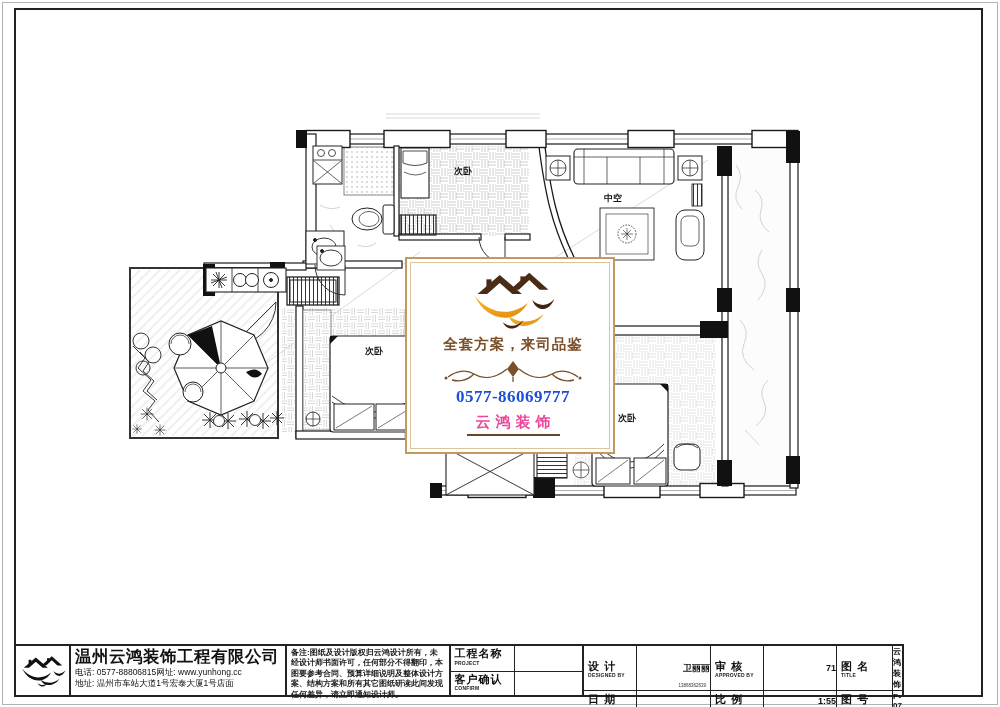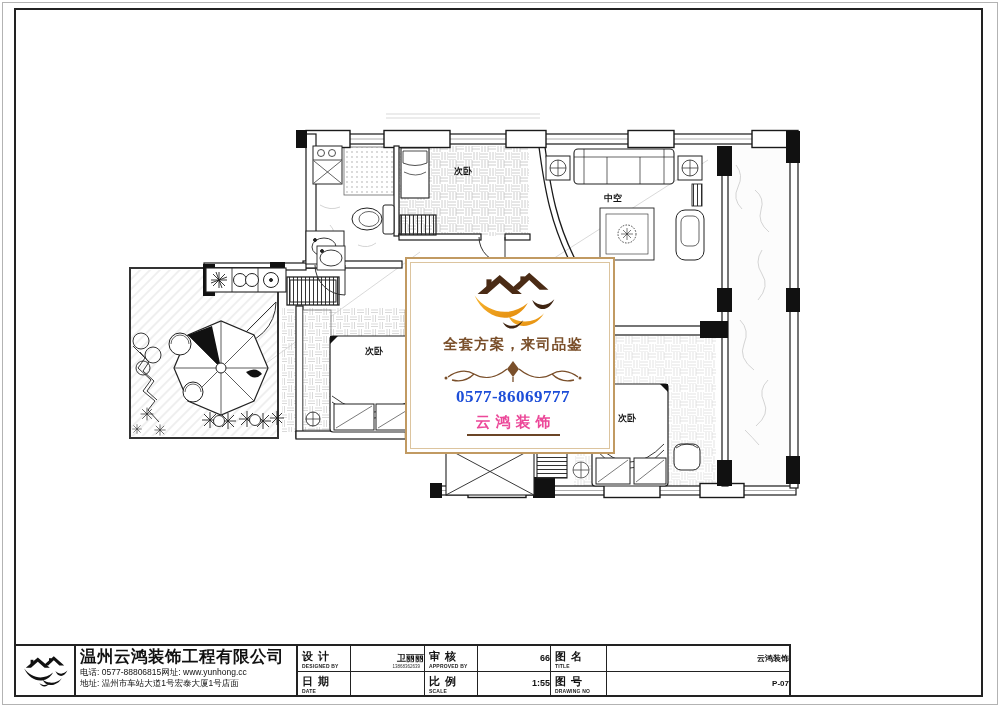--- a/index.html
+++ b/index.html
@@ -18,21 +18,21 @@
            display:flex;flex-direction:column;align-items:center;z-index:5;padding-left:6px;}
   .wm-card::after{content:"";position:absolute;inset:3px;border:1px solid #dcc49e;pointer-events:none;}
   .wm-logo{margin-top:10px;}
   .wm-slogan{font-size:14.5px;font-weight:bold;color:#7a4f2a;letter-spacing:1px;margin-top:4px;white-space:nowrap;}
   .wm-ornament{margin-top:4px;}
   .wm-phone{font-family:"Liberation Serif",serif;font-size:17px;font-weight:bold;color:#1d4ed8;margin-top:3px;letter-spacing:.5px;}
   .wm-brand{font-size:15px;font-weight:bold;color:#ec4899;letter-spacing:5px;margin-top:6px;
             border-bottom:2px solid #6b4526;padding:0 4px 2px 9px;}
 
   
-  .strip{position:absolute;left:14px;bottom:10px;width:777px;height:53px;
+  .strip{position:absolute;left:14px;bottom:10px;width:890px;height:53px;
          border:2.5px solid #222;box-sizing:border-box;background:#fff;
          display:flex;align-items:stretch;z-index:6;}
   .cell{box-sizing:border-box;border-right:2px solid #222;}
   .cell-logo{width:60px;display:flex;align-items:center;justify-content:center;}
   .cell-company{width:222px;padding:1px 6px 0 4px;}
   .co-name{font-size:16.5px;font-weight:bold;letter-spacing:.5px;line-height:1.2;white-space:nowrap;}
   .co-line{font-size:8.5px;font-weight:normal;line-height:1.3;white-space:nowrap;}
   .cell-notes{width:178px;padding:2px 4px;font-size:8px;font-weight:600;line-height:1.3;color:#1a1a1a;}
   .cell-pc{width:146px;display:grid;grid-template-columns:64px 1fr;grid-template-rows:1fr 1fr;}
   .pc-label{box-sizing:border-box;border-right:1.5px solid #222;padding:1px 0 0 4px;}
@@ -379,34 +379,47 @@
       <path d="M54,64 C70,75 90,73 102,60 C90,81 62,83 54,64 Z" fill="#111"></path>
       <path d="M86,42 C96,51 106,51 116,41 C108,59 92,58 86,42 Z" fill="#111"></path>
       <path d="M46,72 C56,80 66,78 74,69 C66,84 52,84 46,72 Z" fill="#111"></path>
     </svg>
   </div>
   <div class="cell cell-company">
     <div class="co-name">温州云鸿装饰工程有限公司</div>
     <div class="co-line">电话: 0577-88806815网址: www.yunhong.cc</div>
     <div class="co-line">地址: 温州市车站大道1号宏泰大厦1号店面</div>
   </div>
+  <div class="cell cell-notes">备注:图纸及设计版权归云鸿设计所有，未经设计师书面许可，任何部分不得翻印，本图要参考合同、预算详细说明及整体设计方案、结构方案和所有其它图纸研读此间发现任何差异，请立即通知设计师。</div>
+  <div class="cell cell-pc">
+    <div class="pc-label">
+      <div class="zh">工程名称</div>
+      <div class="en">PROJECT</div>
+    </div>
+    <div class="pc-val"></div>
+    <div class="pc-label row2">
+      <div class="zh">客户确认</div>
+      <div class="en">CONFIRM</div>
+    </div>
+    <div class="pc-val row2"></div>
+  </div>
   <div class="cell cell-right">
     <div class="rt lab first">
       <div class="zh">设 计</div>
       <div class="en">DESIGNED BY</div>
     </div>
     <div class="rt val">
       <span>卫丽丽</span>
       <span class="val-note">13868362639</span>
     </div>
     <div class="rt lab">
       <div class="zh">审 核</div>
       <div class="en">APPROVED BY</div>
     </div>
-    <div class="rt val">66</div>
+    <div class="rt val">71</div>
     <div class="rt lab">
       <div class="zh">图 名</div>
       <div class="en">TITLE</div>
     </div>
     <div class="rt val val-sm">云鸿装饰</div>
     <div class="rt lab first r2">
       <div class="zh">日 期</div>
       <div class="en">DATE</div>
     </div>
     <div class="rt val r2"></div>

